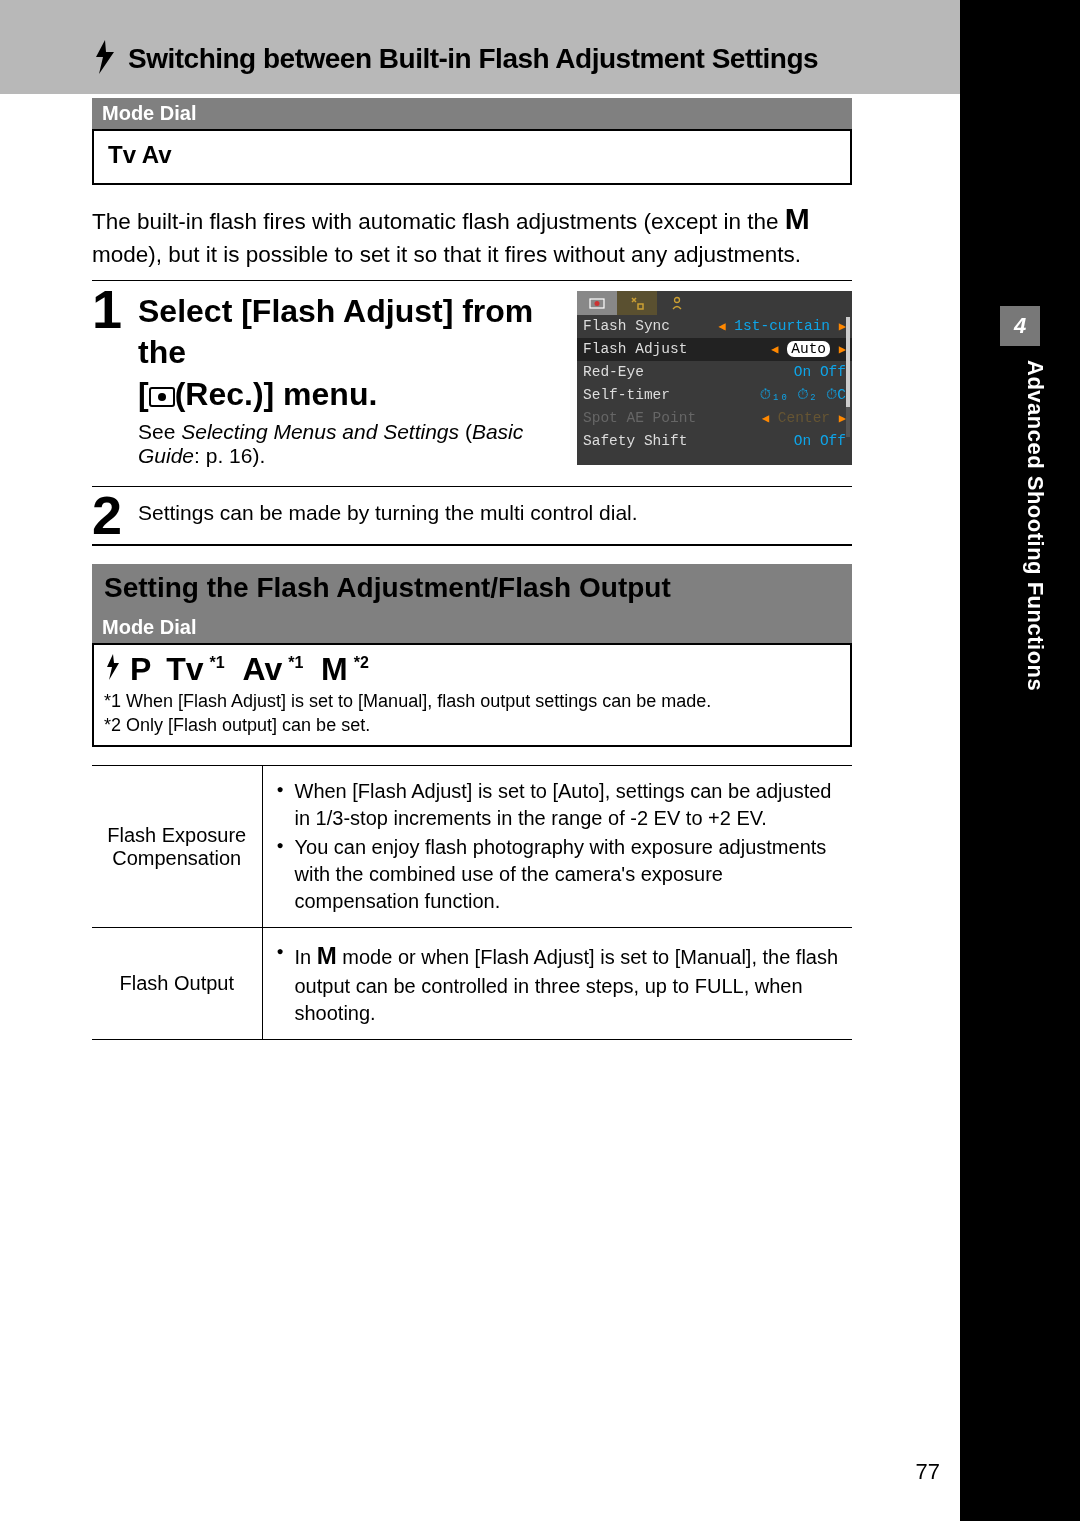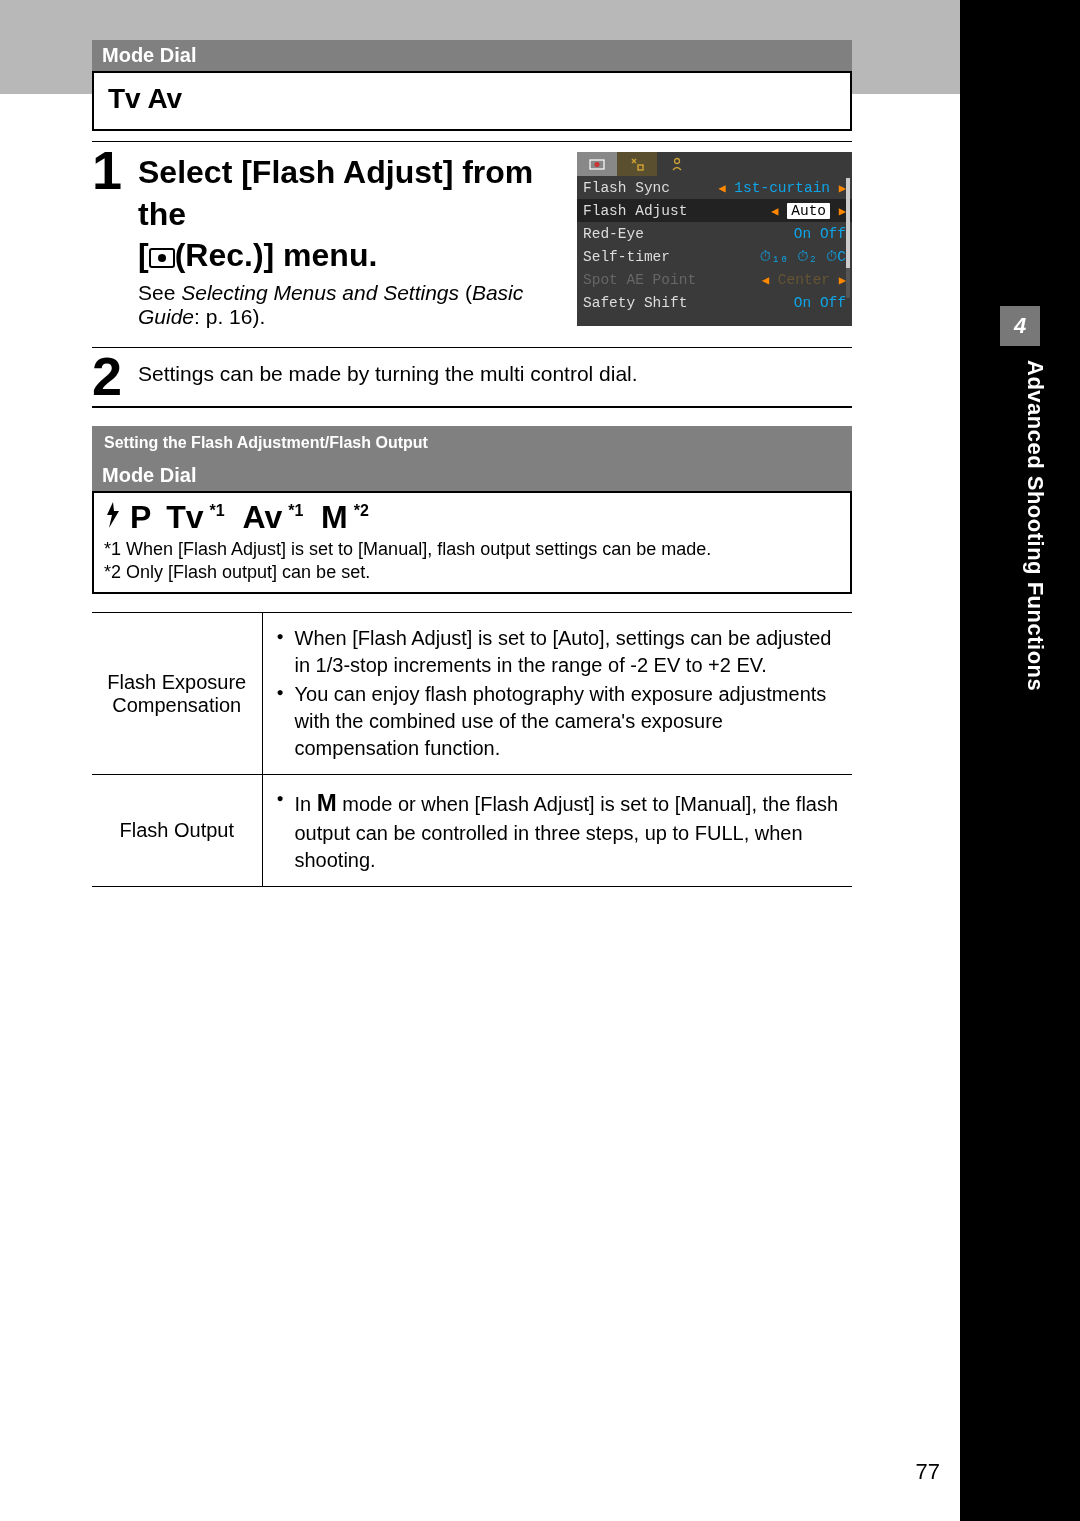--- a/index.html
+++ b/index.html
@@ -7,47 +7,47 @@
   .page { width: 1080px; height: 1521px; position: relative; background: #fff; }
   .black-bar { position: absolute; right: 0; top: 0; width: 120px; height: 100%; background: #000; }
   .section-num { position: absolute; right: 40px; top: 306px; width: 40px; height: 40px; background: #787878; color: #fff; display: flex; align-items: center; justify-content: center; font-size: 22px; font-style: italic; font-weight: bold; }
   .vertical-label { position: absolute; right: 32px; top: 360px; color: #fff; writing-mode: vertical-rl; font-size: 22px; font-weight: bold; letter-spacing: 0.5px; }
   .top-gray { position: absolute; left: 0; top: 0; width: 960px; height: 94px; background: #b8b8b8; }
   .content { position: absolute; left: 92px; top: 40px; width: 760px; }
   .title-row { display: flex; align-items: center; margin-bottom: 20px; }
   .flash-icon { margin-right: 10px; }
   .title { font-size: 28px; font-weight: 900; font-family: Arial, sans-serif; letter-spacing: -0.5px; }
   .mode-dial-bar { background: #808080; color: #fff; font-weight: bold; font-size: 20px; padding: 4px 10px; }
-  .mode-box { border: 2px solid #000; padding: 10px 14px 14px 14px; font-size: 28px; font-weight: bold; background: #fff; }
+  .mode-box { border: 2px solid #000; padding: 10px 14px 14px 14px; font-size: 24px; font-weight: bold; background: #fff; }
   .intro { font-size: 22.5px; margin-top: 14px; line-height: 1.35; }
   .intro .M { font-family: Arial; font-weight: 900; font-size: 30px; }
   .hr { border-top: 1.5px solid #000; margin: 10px 0 10px 0; }
   .step-row { display: flex; }
   .step-num { font-size: 54px; font-weight: 900; font-family: Arial; line-height: 0.7; margin-right: 12px; flex-shrink: 0; width: 34px; }
   .step-body { flex: 1; }
   .step-heading { font-size: 32px; font-weight: bold; line-height: 1.3; }
   .rec-icon { display: inline-flex; align-items: center; vertical-align: middle; }
   .step-text { font-size: 21px; margin-top: 4px; }
   .step-text em { font-style: italic; }
   .screenshot { width: 275px; height: 174px; background: #3a3a3a; flex-shrink: 0; margin-left: 14px; position: relative; }
   .ss-tabs { display: flex; height: 24px; background: #3a3a3a; }
   .ss-tab { width: 40px; height: 24px; display: flex; align-items: center; justify-content: center; color: #ccc; font-size: 13px; }
   .ss-tab.active { background: #888; }
   .ss-tab.gold { background: #5a5030; }
   .ss-row { display: flex; justify-content: space-between; align-items: center; padding: 0 6px; height: 23px; font-size: 14.5px; color: #ddd; font-family: 'Courier New', monospace; }
   .ss-row .val { color: #0ea5e9; }
   .ss-row.sel { background: #222; }
-  .ss-row.sel .val { background: #fff; color: #000; padding: 0 4px; border-radius: 1px; }
+  .ss-row.sel .val { background: #fff; color: #000; padding: 0 4px; border-radius: 7px; }
   .ss-row.dimmed { color: #666; }
   .ss-row.dimmed .val { color: #665533; }
   .ss-row .tri { color: #ff8800; font-size: 12px; }
   .ss-scroll { position: absolute; right: 2px; top: 26px; width: 4px; height: 120px; background: #555; }
   .ss-scroll-thumb { position: absolute; right: 2px; top: 26px; width: 4px; height: 90px; background: #ccc; }
   .gold { color: #cca033; }
-  .section-bar { background: #808080; color: #ffffff; padding: 8px 12px; font-size: 16px; font-weight: bold; margin-top: 18px; }
+  .section-bar { background: #808080; color: #000000; padding: 8px 12px; font-size: 28px; font-weight: bold; margin-top: 18px; }
   .mode-box2 { border: 2px solid #000; padding: 6px 10px 8px 10px; background: #fff; }
   .modes-line { font-size: 32px; font-weight: 900; font-family: Arial; display: flex; align-items: baseline; }
   .modes-line .sup { font-size: 16px; vertical-align: super; position: relative; top: -12px; }
   .modes-line .ptv { margin-right: 6px; }
   .flash-icon-sm { margin-right: 8px; display: inline-flex; }
   .footnotes { font-size: 18px; line-height: 1.3; margin-top: 2px; }
   .comp-table { margin-top: 18px; border-collapse: collapse; width: 100%; }
   .comp-table td { border-top: 1.5px solid #000; border-bottom: 1.5px solid #000; padding: 10px 10px; font-size: 20px; vertical-align: middle; }
   .comp-table td.head { width: 170px; border-right: 1.5px solid #000; text-align: center; }
   .comp-table ul { list-style: none; padding-left: 0; }
@@ -61,24 +61,35 @@
 <body>
 
 <div class="page">
   <div class="black-bar">
     <div class="section-num">4</div>
     <div class="vertical-label">Advanced Shooting Functions</div>
   </div>
   <div class="top-gray"></div>
 
   <div class="content">
+    <div class="title-row">
+      <span class="flash-icon">
+        <svg width="26" height="34" viewBox="0 0 26 34">
+            <polygon points="13,0 4,17 11,17 7,34 22,12 14,12" fill="#000"></polygon>
+          </svg>
+      </span>
+      <span class="title">Switching between Built-in Flash Adjustment Settings</span>
+    </div>
 
     <div class="mode-dial-bar">Mode Dial</div>
     <div class="mode-box">Tv Av</div>
 
+    <div class="intro">
+      <span>The built-in flash fires with automatic flash adjustments (except in the </span><span class="M">M</span><span> mode), but it is possible to set it so that it fires without any adjustments.</span>
+    </div>
 
     <div class="hr"></div>
 
     <div class="step-row">
       <div class="step-num">1</div>
       <div class="step-body">
         <div class="step-heading">
           <span>Select [Flash Adjust] from the</span><br>
           <span>[</span><span class="rec-icon">
               <svg width="26" height="20" viewBox="0 0 26 20">

